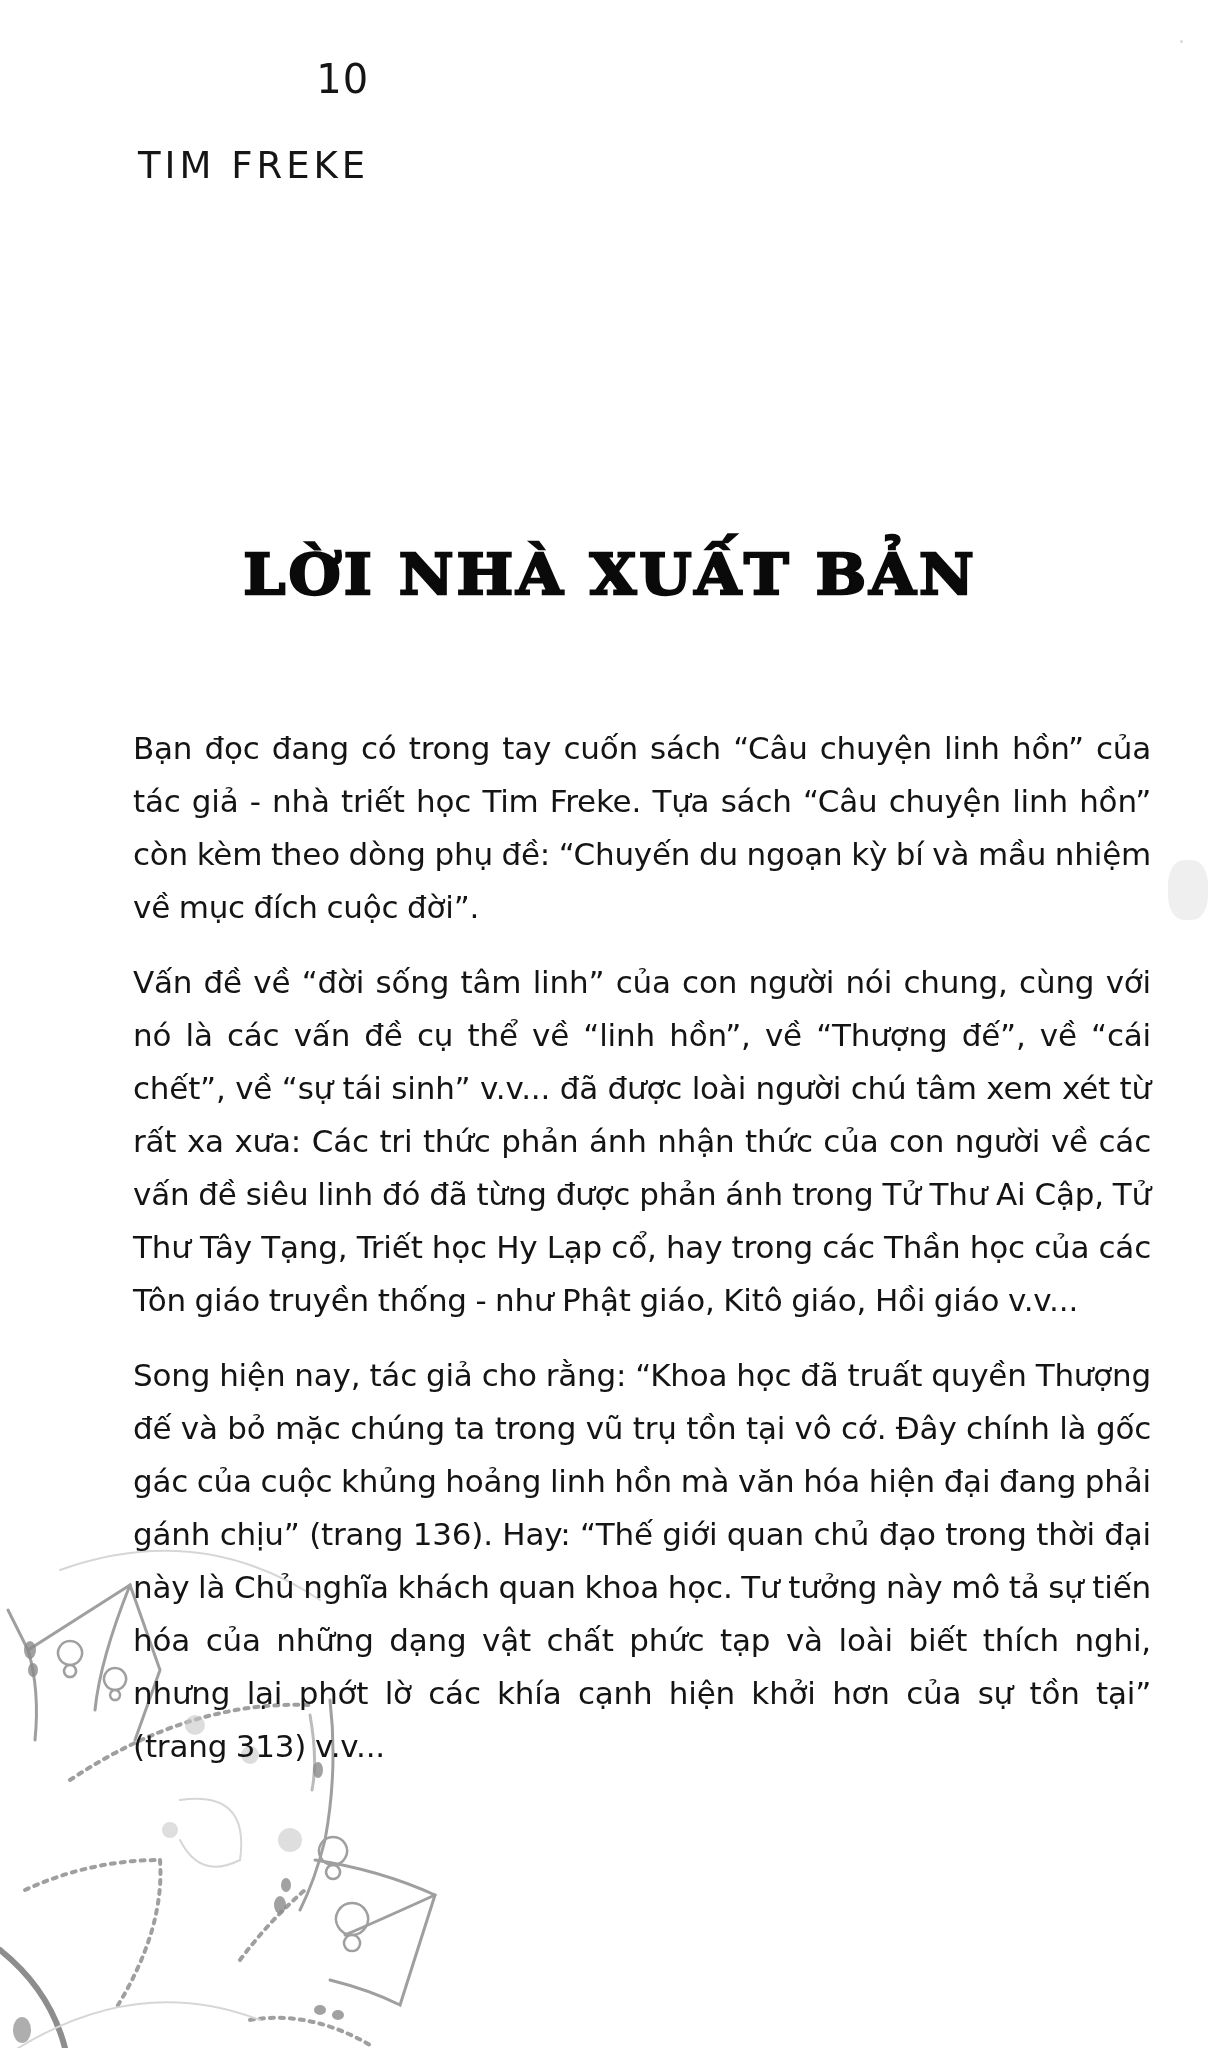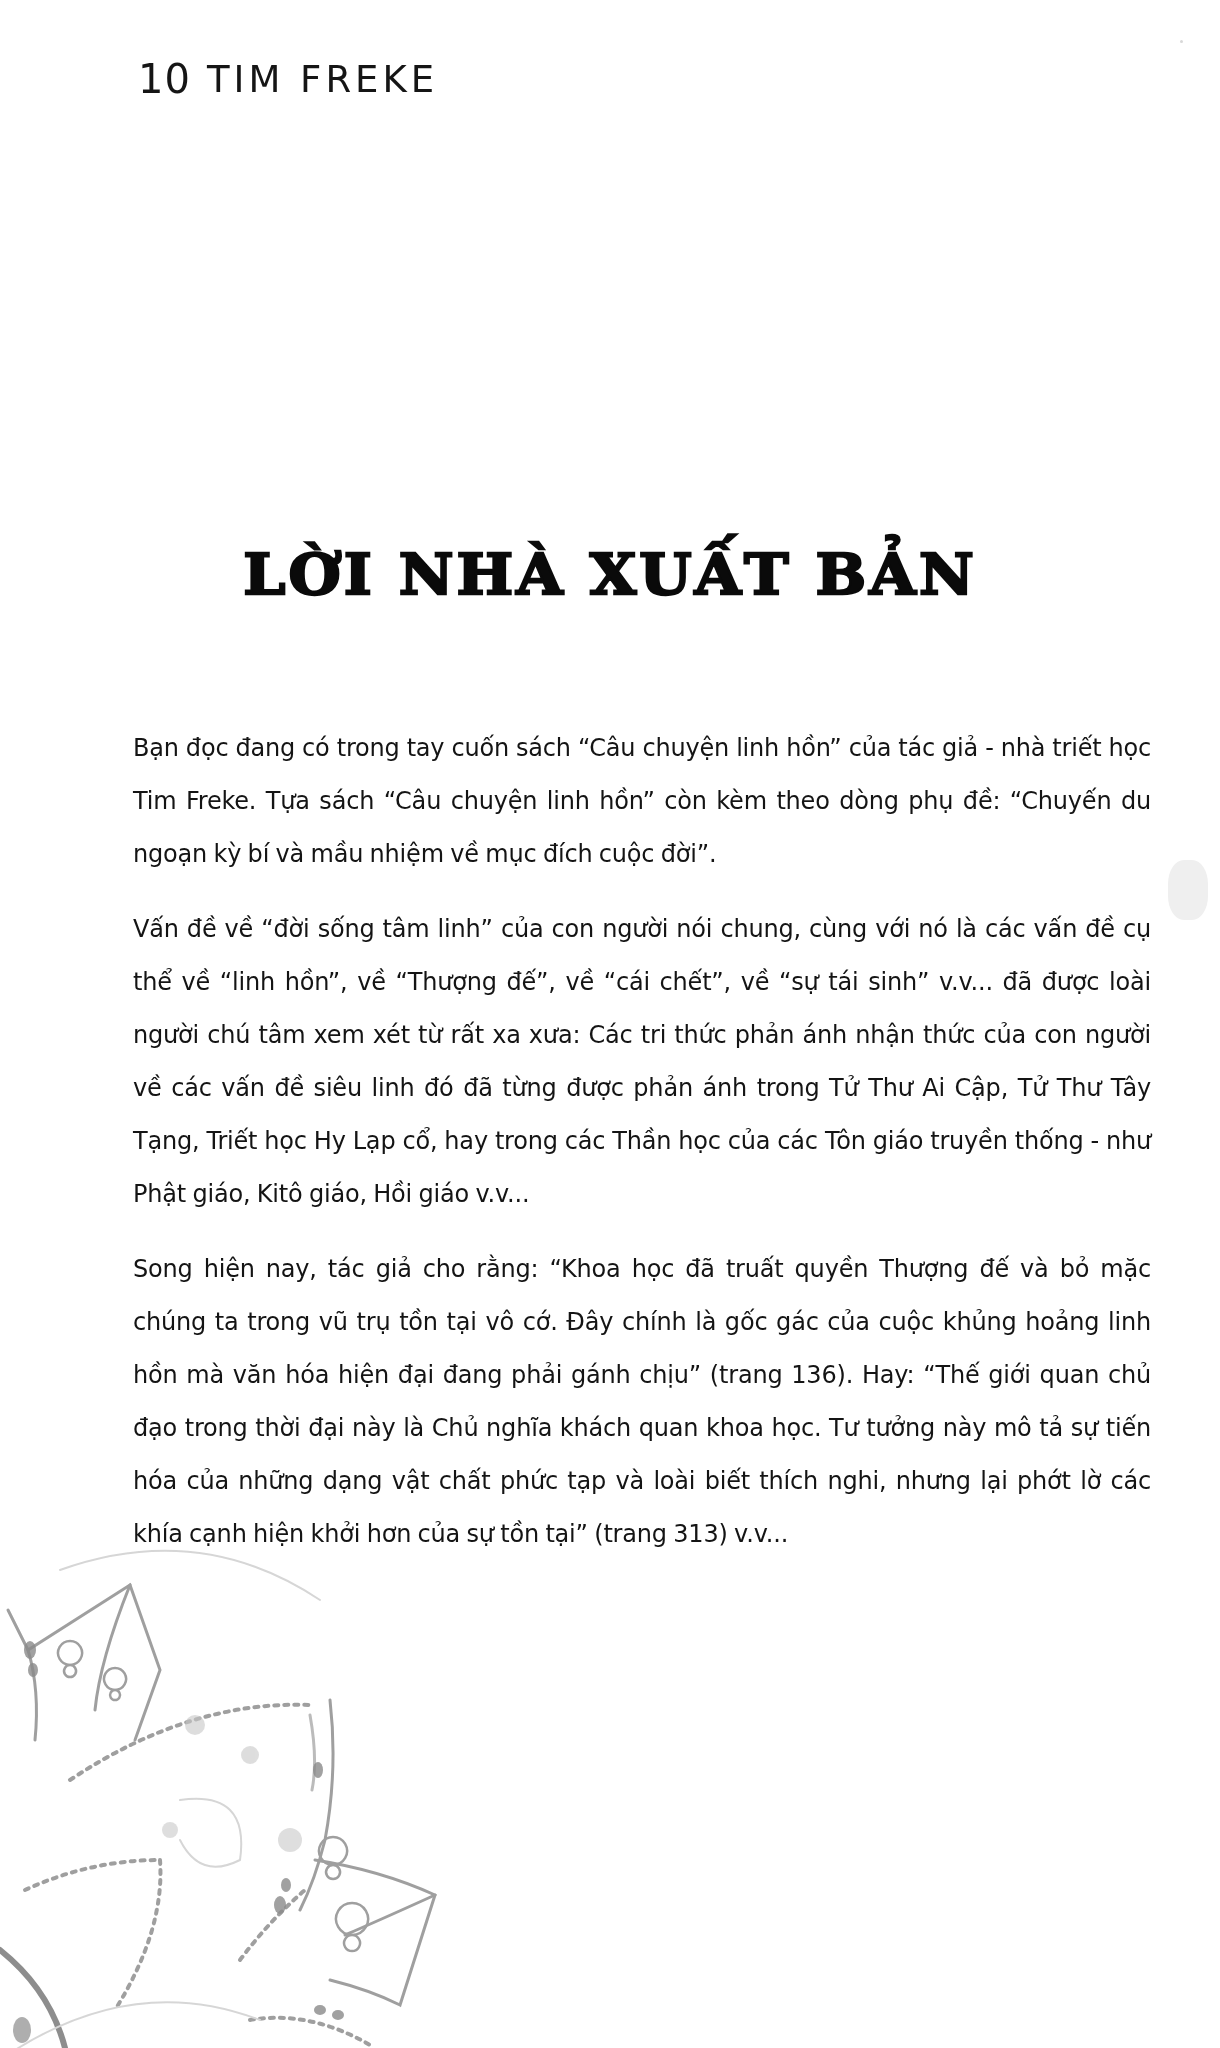--- a/index.html
+++ b/index.html
@@ -20,23 +20,24 @@
       left: 0; top: 0;
       width: 1220px;
       height: 2048px;
       background: #ffffff;
     }
     .running-header {
       position: absolute;
       left: 138px;
       top: 56px;
       display: flex;
-      align-items: center;
-      gap: 16px;
+      align-items: flex-end;
+      gap: 42px;
       color: #151515;
+      flex-direction: column;
     }
     .page-number {
       font-family: "DejaVu Sans", sans-serif;
       font-size: 40px;
       font-weight: 400;
       letter-spacing: 1px;
     }
     .header-author {
       font-family: "DejaVu Sans", sans-serif;
       font-size: 37px;
@@ -59,21 +60,21 @@
     }
     .body-text {
       position: absolute;
       left: 133px;
       top: 722px;
       width: 1018px;
     }
     .body-text p {
       margin: 0 0 22px 0;
       font-family: "DejaVu Sans", sans-serif;
-      font-size: 24px;
+      font-size: 31px;
       line-height: 53px;
       text-align: justify;
       text-align-last: left;
       color: #141414;
       letter-spacing: -0.2px;
       word-spacing: -1px;
     }
     .decoration {
       position: absolute;
       left: 0;

